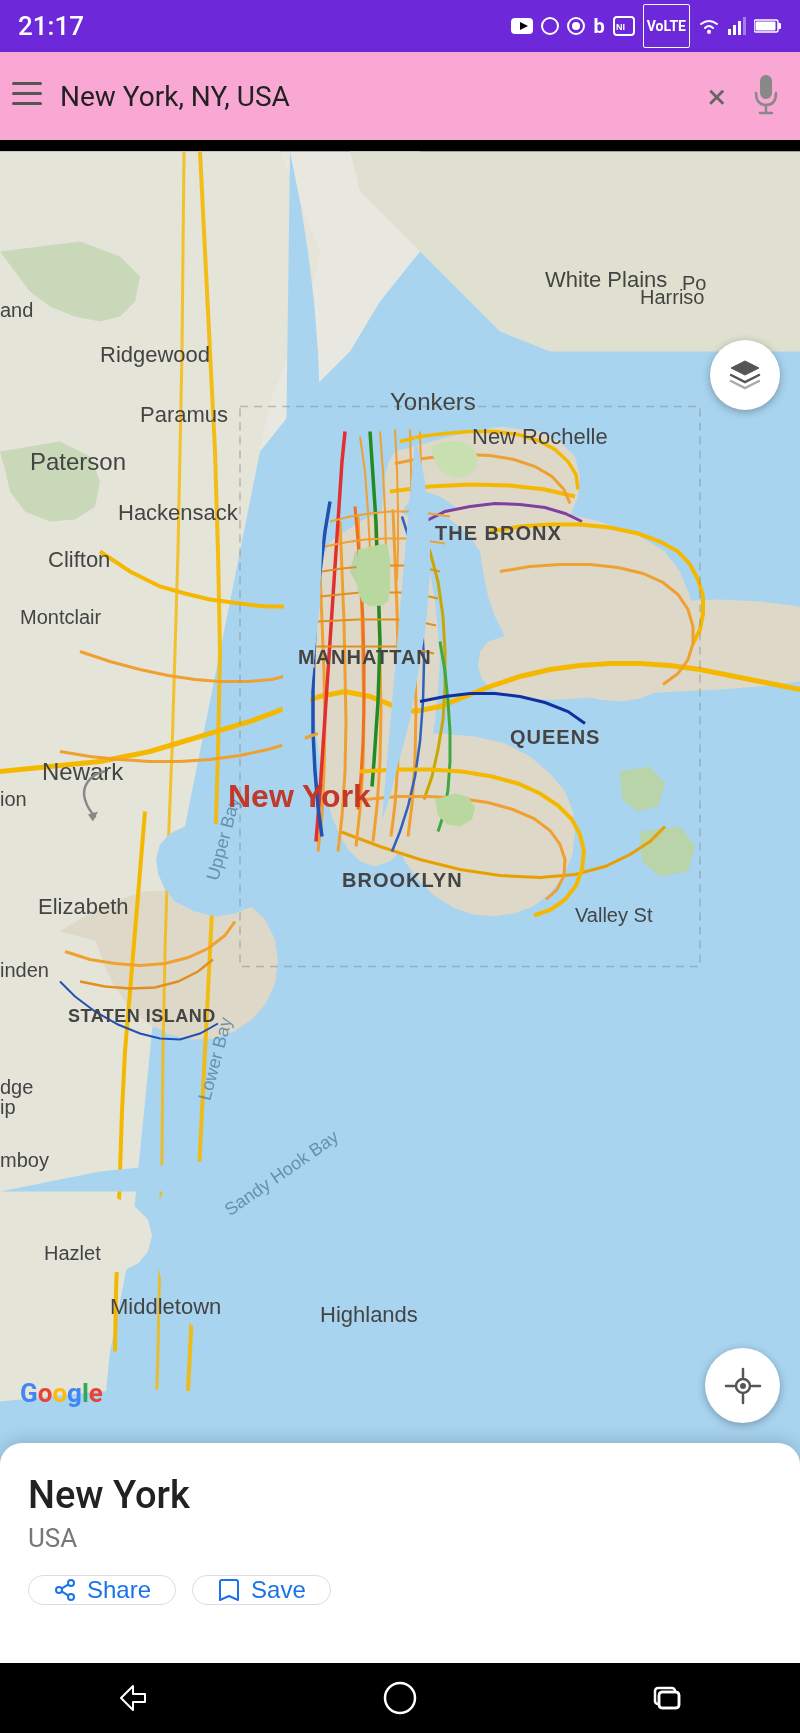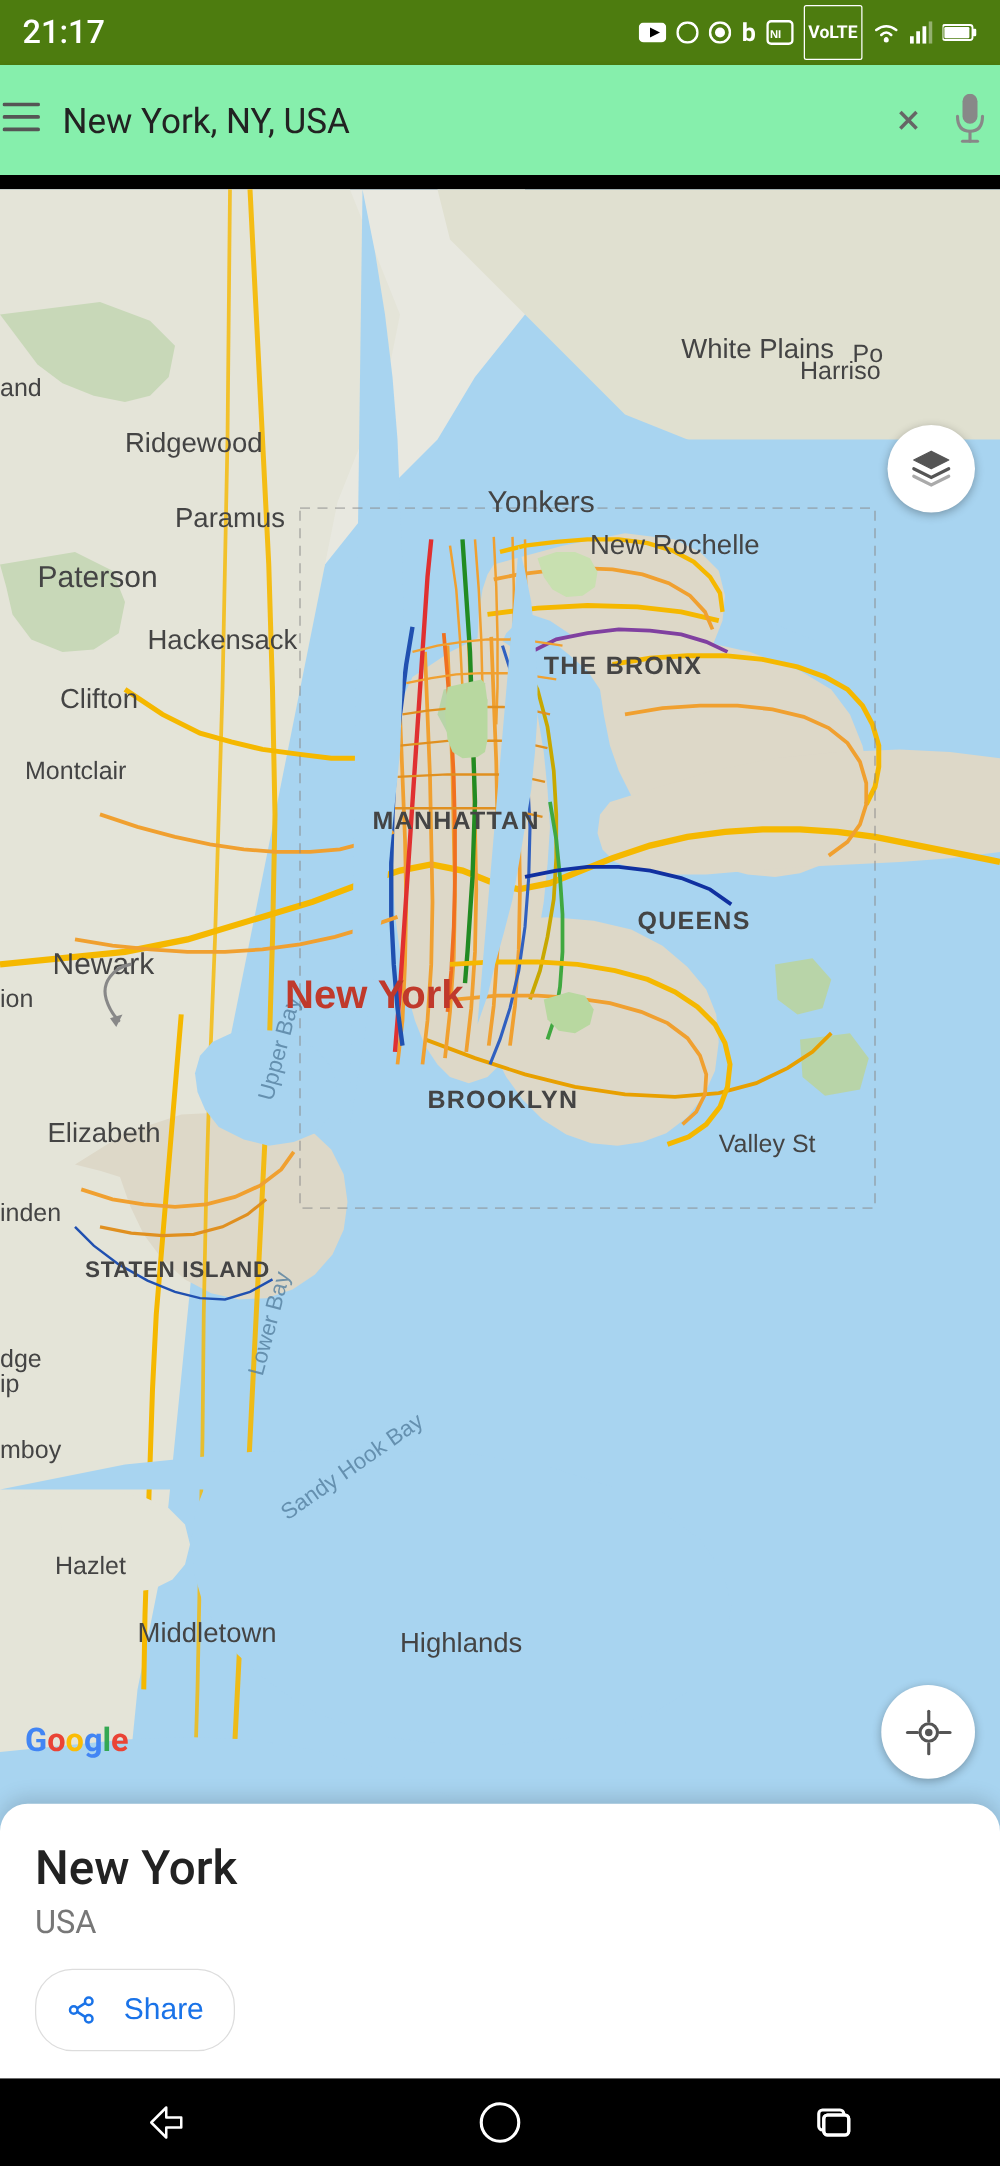--- a/index.html
+++ b/index.html
@@ -11,21 +11,21 @@
       font-family: 'Roboto', Arial, sans-serif;
       background: #000;
       position: relative;
     }
 
     
     .status-bar {
       position: absolute;
       top: 0; left: 0; right: 0;
       height: 52px;
-      background: #4d7c0f;
+      background: #6d28d9;
       display: flex;
       align-items: center;
       justify-content: space-between;
       padding: 0 18px;
       z-index: 100;
     }
     .status-time {
       color: #fff;
       font-size: 26px;
       font-weight: 500;
@@ -41,24 +41,24 @@
       display: flex;
       align-items: center;
     }
 
     
     .search-bar {
       position: absolute;
       top: 52px;
       left: 0; right: 0;
       height: 88px;
-      background: #86efac;
-      display: flex;
-      align-items: center;
-      padding: 0 2px;
+      background: #f9a8d4;
+      display: flex;
+      align-items: center;
+      padding: 0 12px;
       gap: 18px;
       z-index: 100;
       box-shadow: 0 2px 6px rgba(0,0,0,0.2);
     }
     .hamburger-icon {
       font-size: 28px;
       color: #555;
       cursor: pointer;
     }
     .search-text {
@@ -175,26 +175,26 @@
       align-items: center;
       gap: 12px;
       cursor: pointer;
     }
 
     .btn-share, .btn-save {
       background: #fff;
       color: #1a73e8;
       border: 1.5px solid #ddd;
       border-radius: 30px;
-      padding: 18px 24px;
+      padding: 0 24px;
       font-size: 24px;
       font-weight: 500;
       display: flex;
       align-items: center;
-      gap: 22px;
+      gap: 10px;
       cursor: pointer;
     }
 
     
     .nav-bar {
       position: absolute;
       bottom: 0;
       left: 0; right: 0;
       height: 70px;
       background: #000;
@@ -507,20 +507,26 @@
       <button class="btn-share">
         <svg width="24" height="24" viewBox="0 0 24 24" fill="none">
           <circle cx="18" cy="5" r="3" stroke="#1a73e8" stroke-width="2"></circle>
           <circle cx="6" cy="12" r="3" stroke="#1a73e8" stroke-width="2"></circle>
           <circle cx="18" cy="19" r="3" stroke="#1a73e8" stroke-width="2"></circle>
           <line x1="8.6" y1="10.7" x2="15.4" y2="6.3" stroke="#1a73e8" stroke-width="2"></line>
           <line x1="8.6" y1="13.3" x2="15.4" y2="17.7" stroke="#1a73e8" stroke-width="2"></line>
         </svg>
         <span>Share</span>
       </button>
+      <button class="btn-save">
+        <svg width="24" height="24" viewBox="0 0 24 24" fill="none">
+          <path d="M5 2 H19 A2 2 0 0 1 21 4 V22 L12 18 L3 22 V4 A2 2 0 0 1 5 2 Z" stroke="#1a73e8" stroke-width="2" fill="none" stroke-linejoin="round"></path>
+        </svg>
+        <span>Save</span>
+      </button>
     </div>
   </div>
 </div>
 
 <div class="nav-bar">
   <div class="nav-btn">
     <svg width="32" height="32" viewBox="0 0 32 32" fill="none">
       <polygon points="16,4 4,16 16,28 16,20 28,20 28,12 16,12" fill="none" stroke="white" stroke-width="2" stroke-linejoin="round"></polygon>
     </svg>
   </div>

